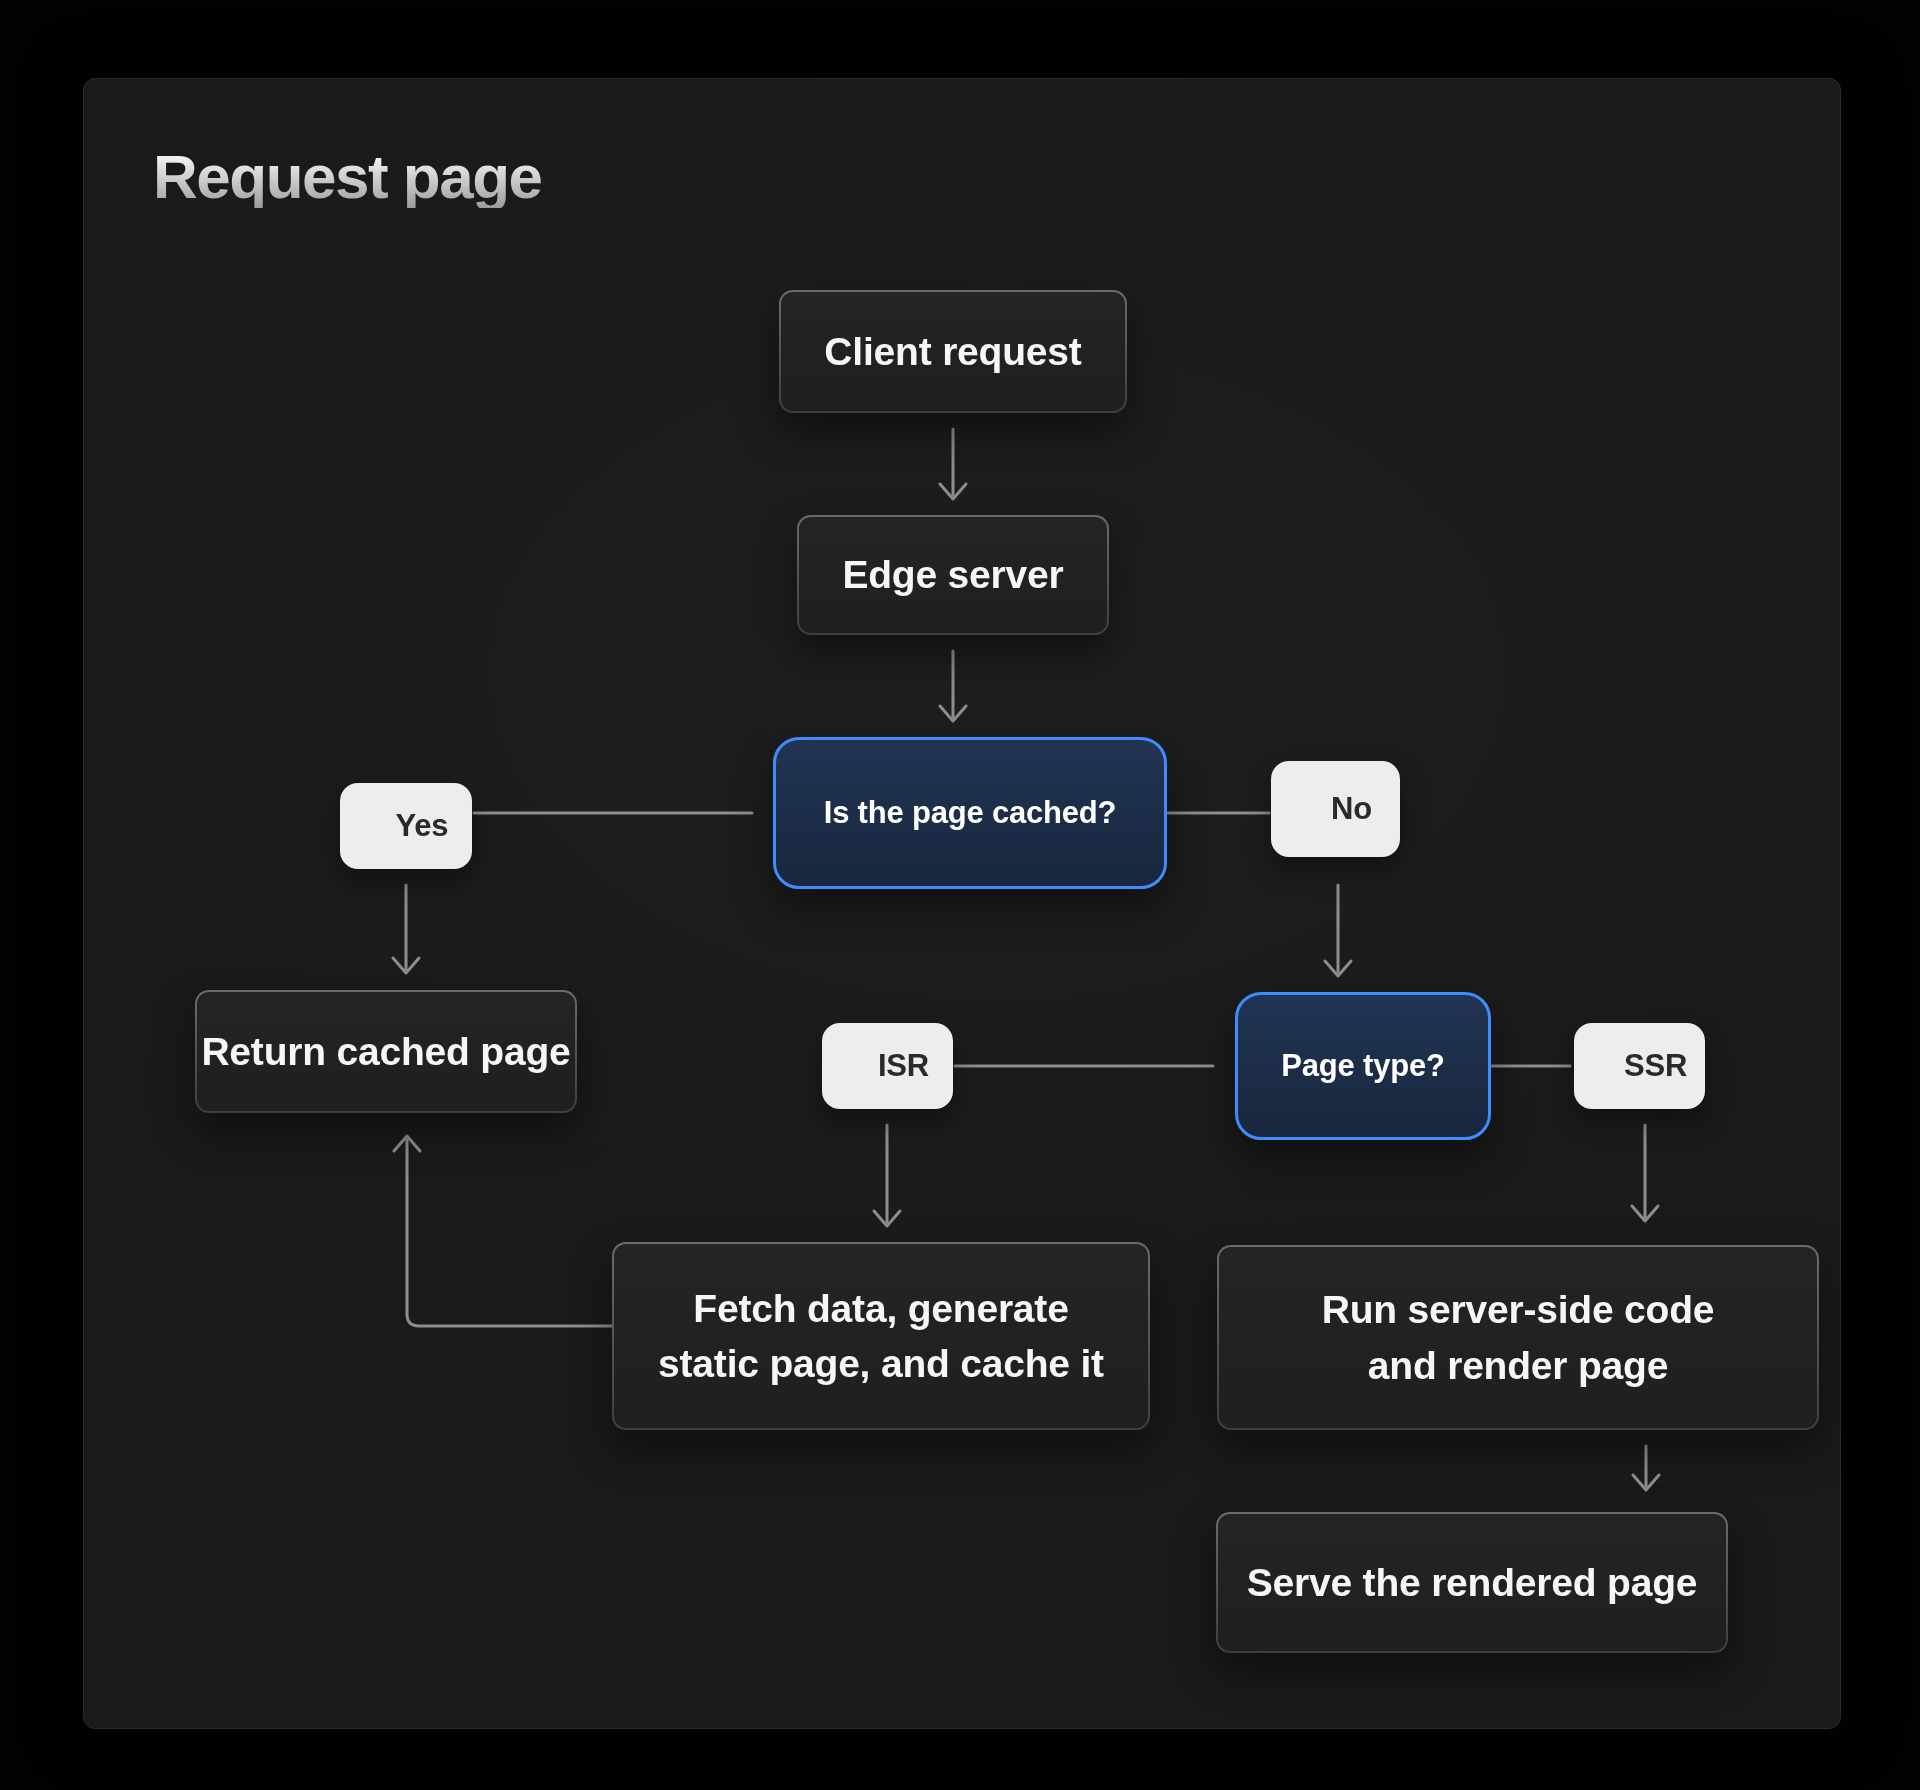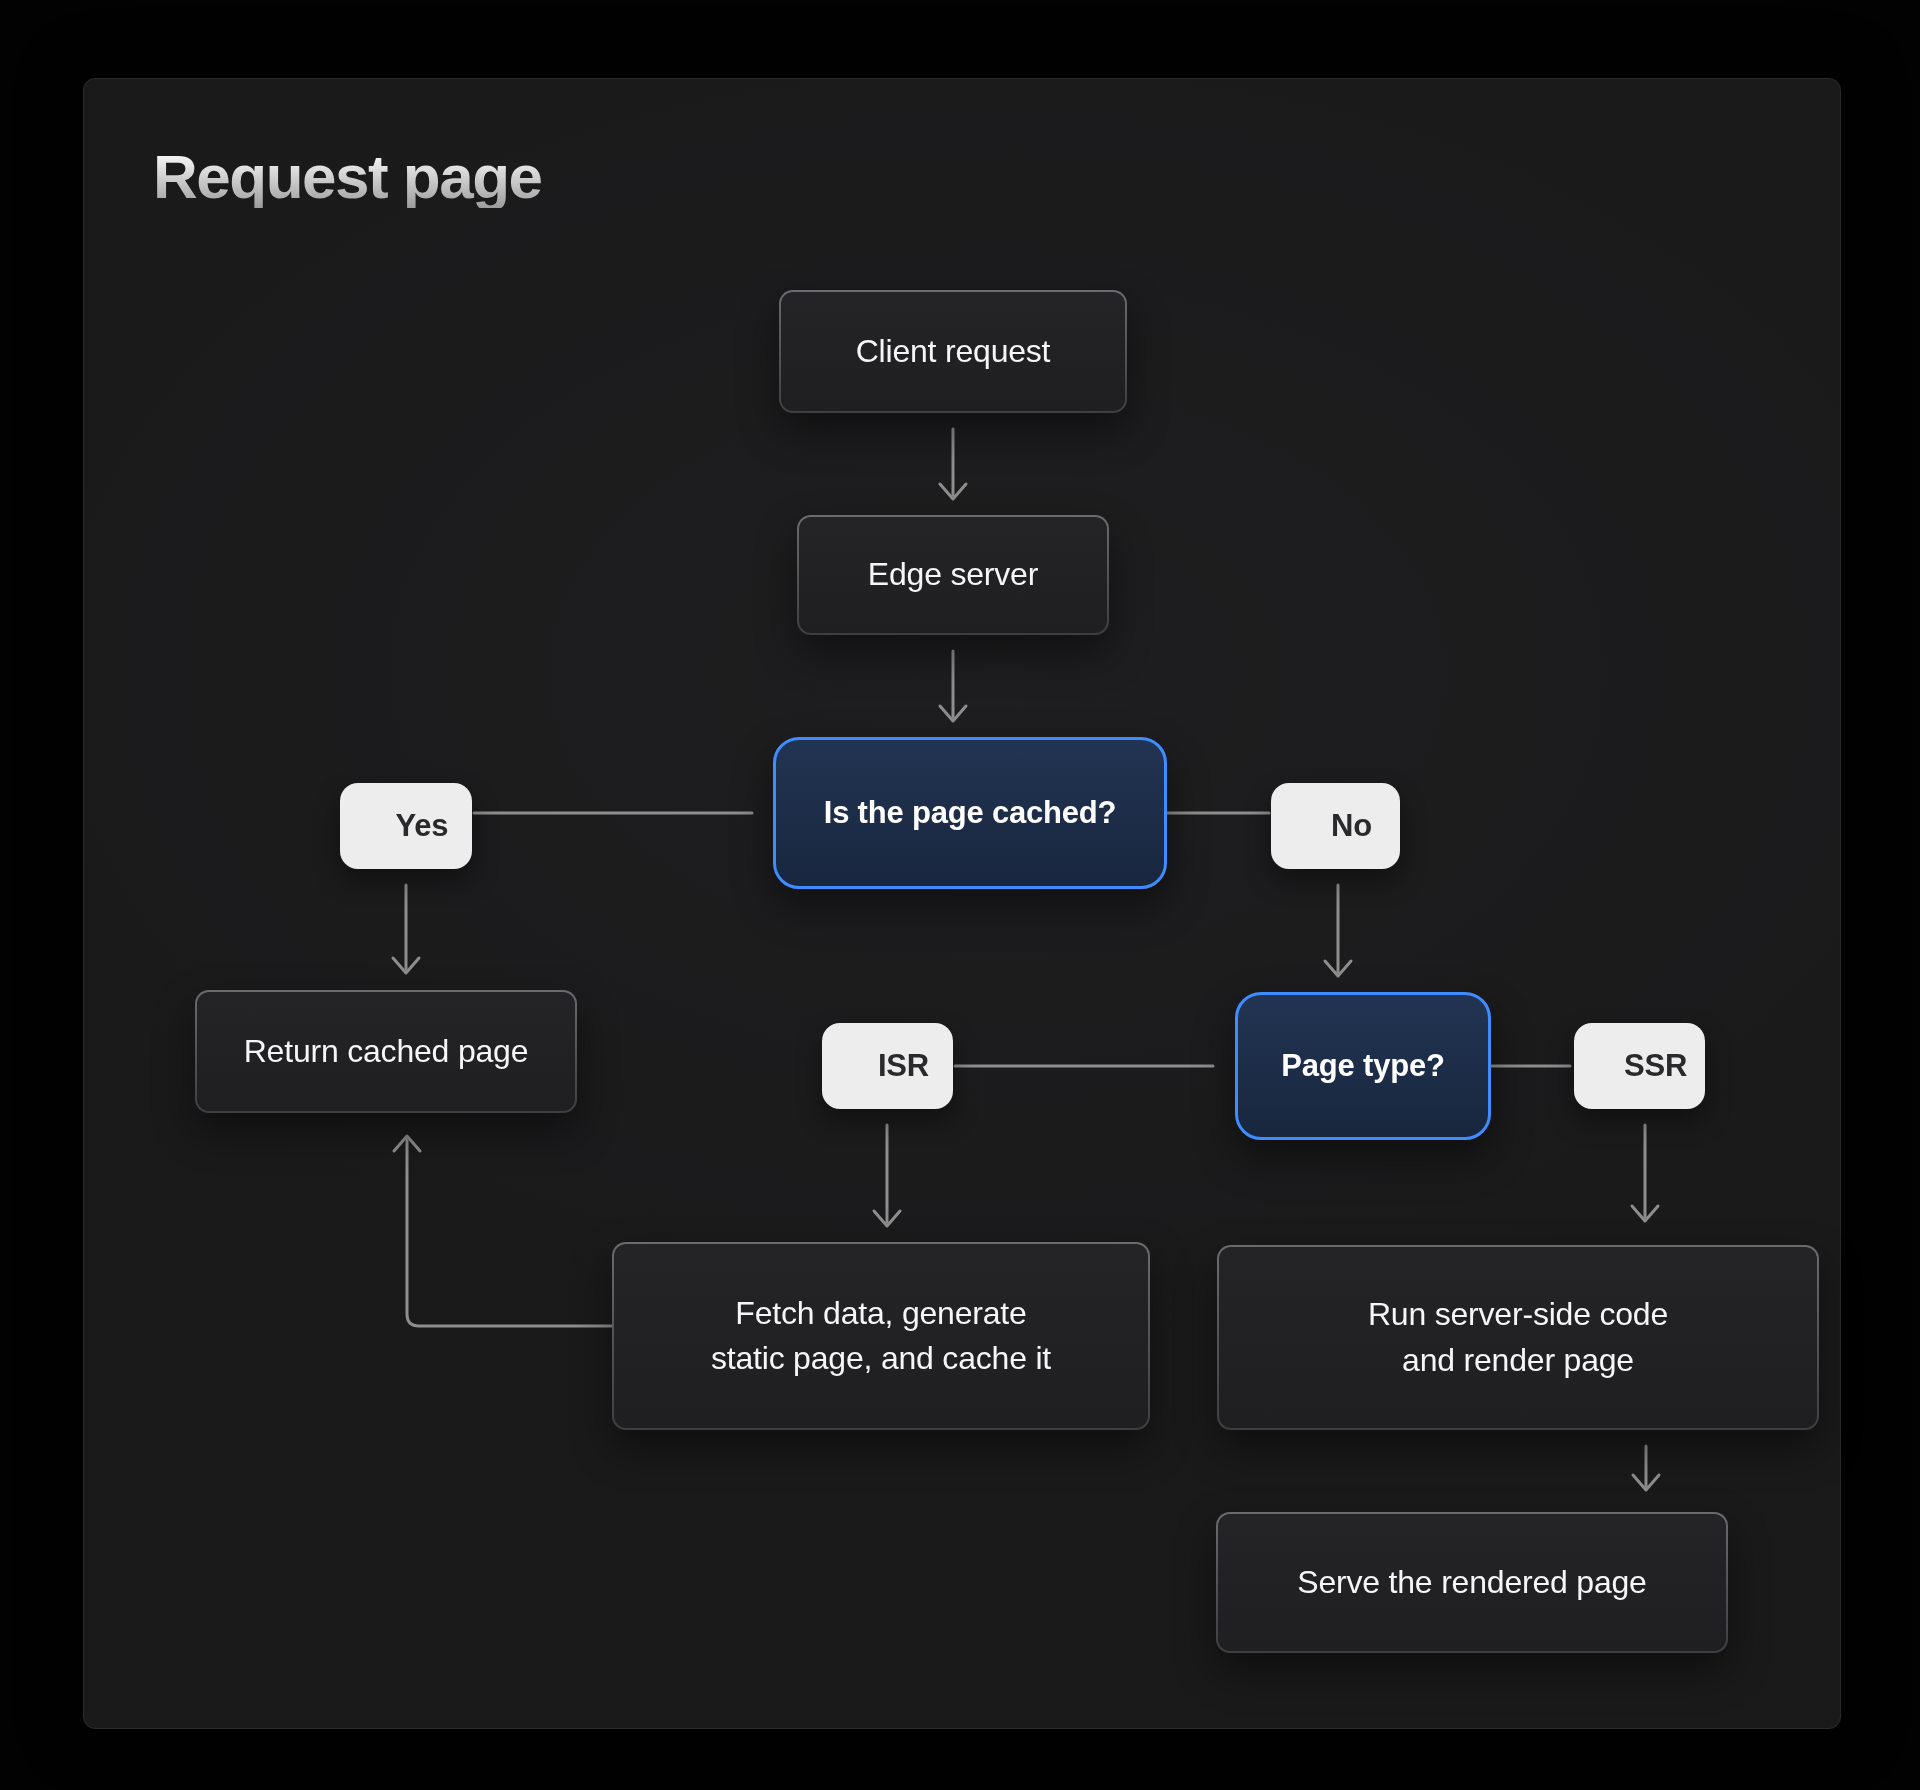--- a/index.html
+++ b/index.html
@@ -25,21 +25,21 @@
     position:absolute; box-sizing:border-box;
     display:flex; align-items:center; justify-content:center;
     text-align:center;
   }
   .node .lbl { white-space:pre-line; }
   .node-dark {
     border-radius:14px;
     border:2px solid transparent;
     background:linear-gradient(180deg,#242427,#1f1f21) padding-box,
                linear-gradient(180deg,#6a6a6f,#3e3e42) border-box;
-    color:#f6f6f7; font-size:32px; font-weight:400; line-height:1.42;
+    color:#f6f6f7; font-size:39px; font-weight:700; line-height:1.42;
     letter-spacing:-0.2px;
     box-shadow:0 18px 40px rgba(0,0,0,.45);
   }
   .node-blue {
     border-radius:26px;
     border:3px solid #3f8cff;
     background:linear-gradient(180deg,#223453,#18273e);
     color:#ffffff; font-size:31px; font-weight:700; line-height:1.42;
     letter-spacing:-0.2px;
     box-shadow:0 18px 40px rgba(0,0,0,.45);
@@ -107,21 +107,21 @@
   </div>
 
   <div class="node node-blue" style="left:755px;top:737px;width:394px;height:152px">
     <span class="lbl">Is the page cached?</span>
   </div>
 
   <div class="node node-pill" style="left:340px;top:783px;width:132px;height:86px">
     <span class="lbl">Yes</span>
   </div>
 
-  <div class="node node-pill" style="left:1271px;top:783px;width:129px;height:86px">
+  <div class="node node-pill" style="left:1271px;top:761px;width:129px;height:96px">
     <span class="lbl">No</span>
   </div>
 
   <div class="node node-dark" style="left:195px;top:990px;width:382px;height:123px">
     <span class="lbl">Return cached page</span>
   </div>
 
   <div class="node node-pill" style="left:822px;top:1023px;width:131px;height:86px">
     <span class="lbl">ISR</span>
   </div>

